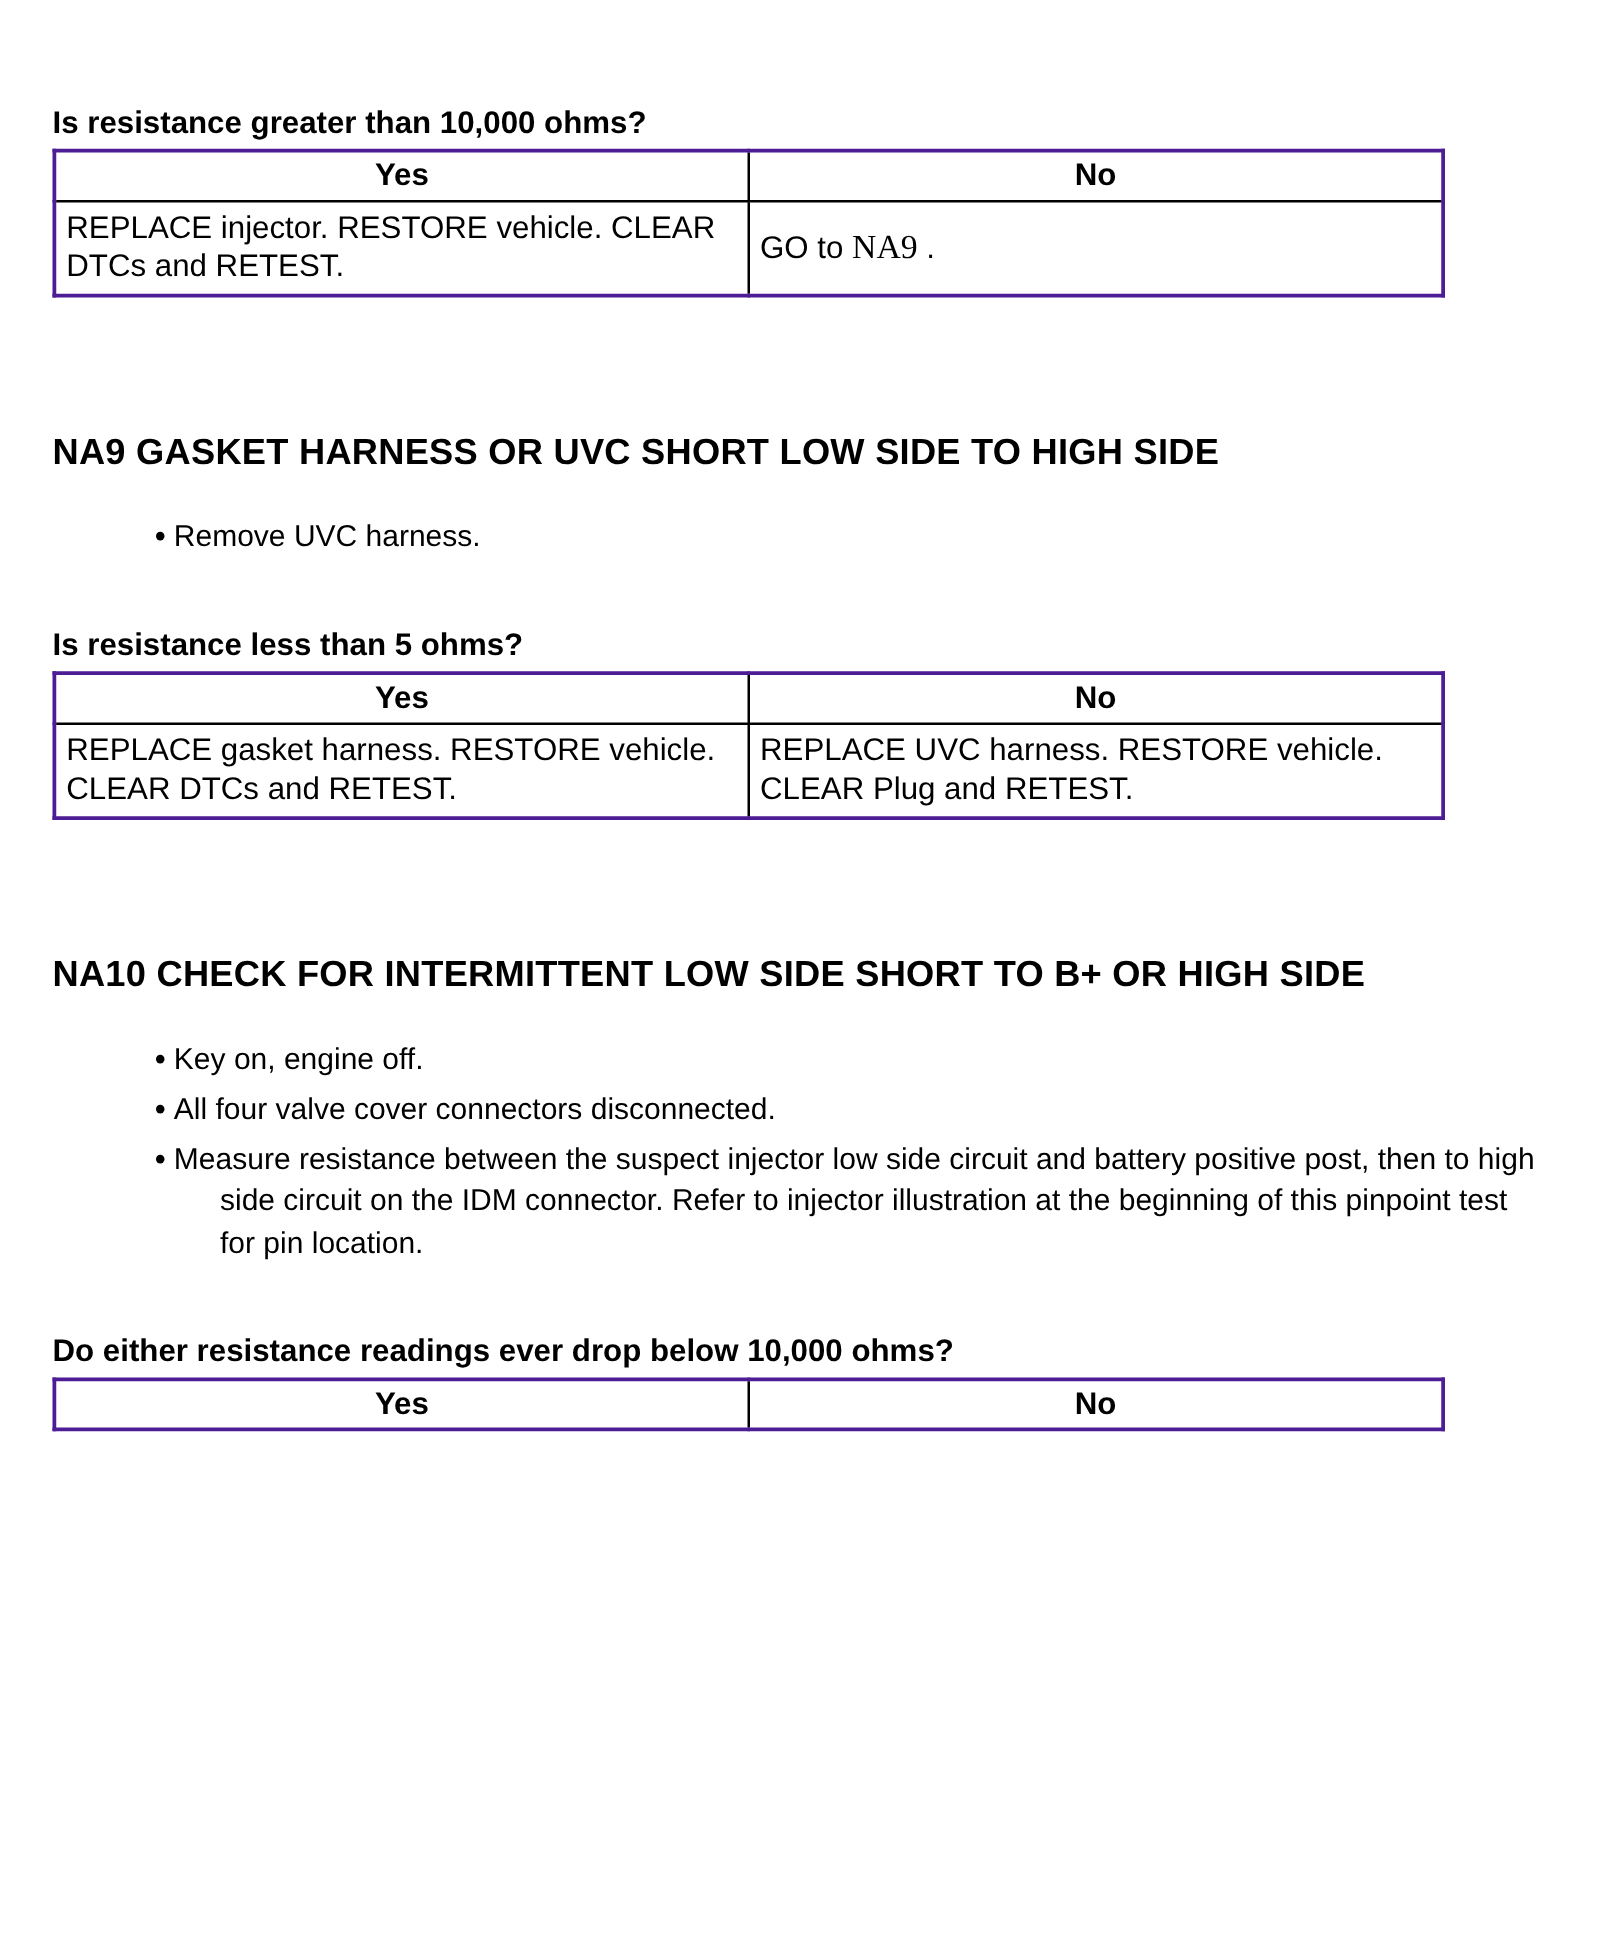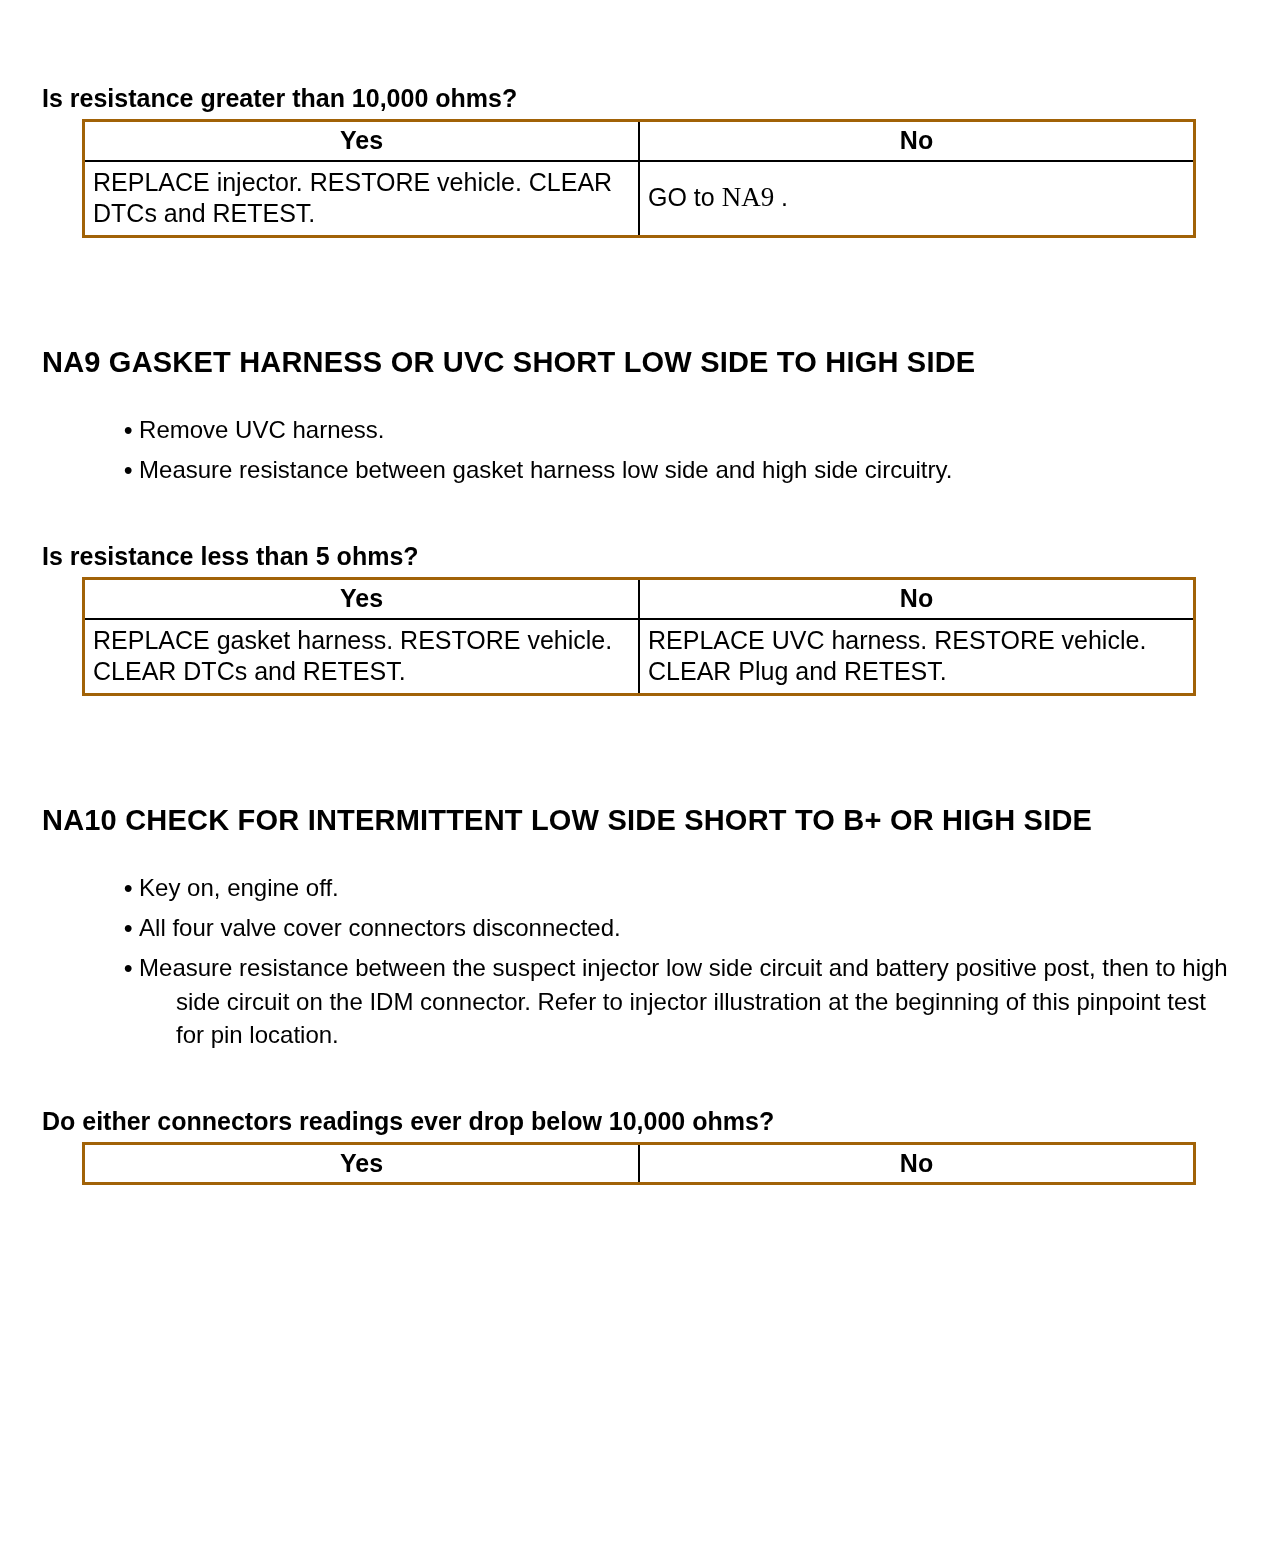--- a/index.html
+++ b/index.html
@@ -39,22 +39,21 @@
     font-weight: bold;
   }
   .question {
     font-size: 25px;
     font-weight: bold;
     margin: 56px 0 6px 0;
   }
   table.decision {
     width: 1114px;
     border-collapse: collapse;
-    border: 3px solid #a16207;
-    margin-left: 40px;
+    border: 3px solid #4c1d95;
   }
   table.decision th, table.decision td {
     border: 2px solid #000000;
     padding: 4px 8px;
   }
   table.decision th {
     font-size: 25px;
     font-weight: bold;
     text-align: center;
     height: 40px;
@@ -94,21 +93,20 @@
         <td><span>GO to </span><span class="serif-link">NA9</span><span> .</span></td>
       </tr>
     </tbody>
       </table>
   </div>
 
   <div class="section">
     <h1 class="section-title">NA9 GASKET HARNESS OR UVC SHORT LOW SIDE TO HIGH SIDE</h1>
     <ul class="bullets">
       <li>Remove UVC harness.</li>
-      <li>Measure resistance between gasket harness low side and high side circuitry.</li>
     </ul>
     <div class="question">Is resistance less than 5 ohms?</div>
     <table class="decision">
       <colgroup>
           <col class="half">
           <col class="half">
         </colgroup>
       <tbody>
           <tr>
         <th>Yes</th>
@@ -122,21 +120,21 @@
       </table>
   </div>
 
   <div class="section">
     <h1 class="section-title">NA10 CHECK FOR INTERMITTENT LOW SIDE SHORT TO B+ OR HIGH SIDE</h1>
     <ul class="bullets">
       <li>Key on, engine off.</li>
       <li>All four valve cover connectors disconnected.</li>
       <li>Measure resistance between the suspect injector low side circuit and battery positive post, then to high side circuit on the IDM connector. Refer to injector illustration at the beginning of this pinpoint test for pin location.</li>
     </ul>
-    <div class="question">Do either connectors readings ever drop below 10,000 ohms?</div>
+    <div class="question">Do either resistance readings ever drop below 10,000 ohms?</div>
     <table class="decision">
       <colgroup>
           <col class="half">
           <col class="half">
         </colgroup>
       <tbody>
           <tr>
         <th>Yes</th>
         <th>No</th>
       </tr>

